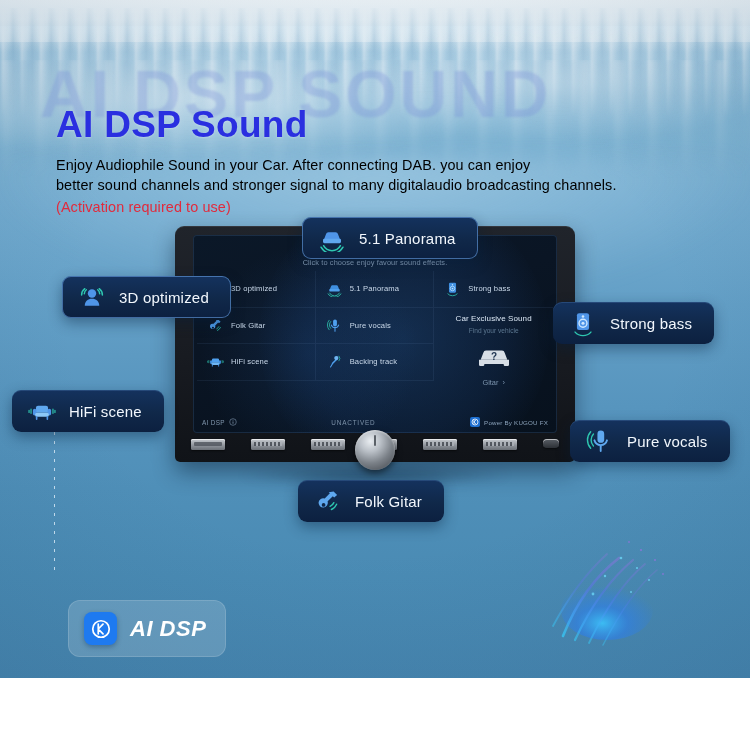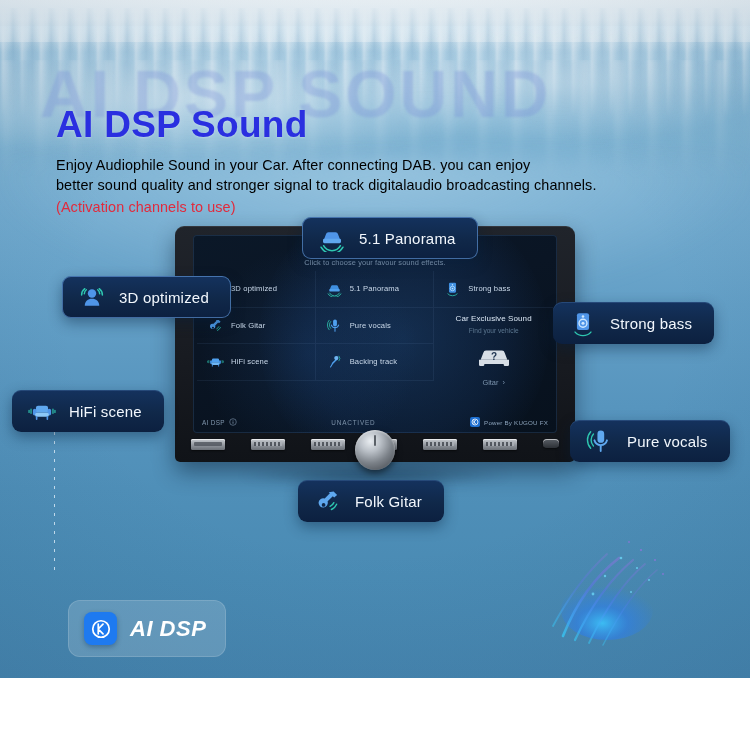--- a/index.html
+++ b/index.html
@@ -306,22 +306,22 @@
   <div class="bg-streaks"></div>
   <div class="bg-streaks2"></div>
   <div class="bg-mist"></div>
   <div class="bg-haze"></div>
   <div class="bg-vignette"></div>
 
   <div class="ghost-title">AI DSP SOUND</div>
 
   <div class="hero-title">AI DSP Sound</div>
   <div class="hero-line l1">Enjoy Audiophile Sound in your Car. After connecting DAB. you can enjoy</div>
-  <div class="hero-line l2">better sound quality and stronger signal to track digitalaudio broadcasting channels.</div>
-  <div class="hero-note">(Activation channels to use)</div>
+  <div class="hero-line l2">better sound channels and stronger signal to many digitalaudio broadcasting channels.</div>
+  <div class="hero-note">(Activation required to use)</div>
 
   <svg class="swirl" viewBox="0 0 160 150">
     <defs>
       <radialGradient id="swg" cx="45%" cy="72%" r="62%">
         <stop offset="0%" stop-color="#3ac6ff" stop-opacity=".85"></stop>
         <stop offset="45%" stop-color="#2b7ff0" stop-opacity=".55"></stop>
         <stop offset="100%" stop-color="#2b7ff0" stop-opacity="0"></stop>
       </radialGradient>
       <linearGradient id="swl" x1="0" y1="1" x2="1" y2="0">
         <stop offset="0%" stop-color="#35d2ff" stop-opacity=".9"></stop>
@@ -355,21 +355,21 @@
 
   <div class="device">
     <div class="device-shadow"></div>
     <div class="device-body">
 
       <div class="device-screen">
         <div class="screen-glow"></div>
         <div class="screen-glow2"></div>
 
         <div class="screen-title">AI DSP</div>
-        <div class="screen-sub">Click to choose your favour sound effects.</div>
+        <div class="screen-sub">Click to choose enjoy favour sound effects.</div>
 
         <div class="fx-grid">
 
           <div class="fx-cell">
             <svg class="fx-ic" viewBox="0 0 24 24">
               <circle cx="12" cy="9" r="3.4" fill="#3f8fe0"></circle>
               <path d="M6 19c0-3.4 2.7-5.6 6-5.6s6 2.2 6 5.6z" fill="#3f8fe0"></path>
               <g fill="none" stroke="#2ec7b0" stroke-width="1.3" stroke-linecap="round">
                 <path d="M5.6 9.2a4.2 4.2 0 0 1 1.6-3.3"></path>
                   <path d="M3.4 10.2a6.6 6.6 0 0 1 2.6-5.2"></path>

